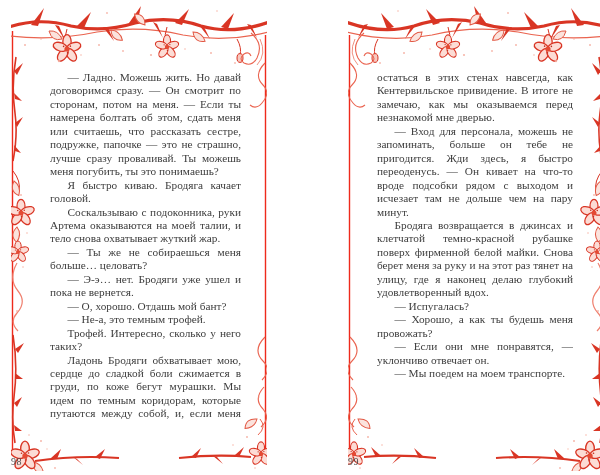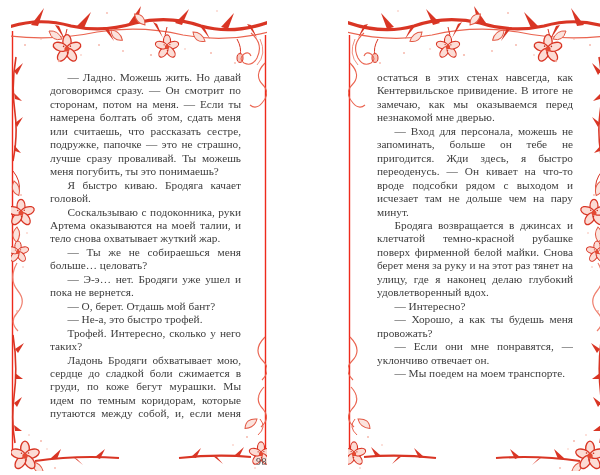--- a/index.html
+++ b/index.html
@@ -16,21 +16,21 @@
     position:absolute;top:66px;
     font-size:11.3px;line-height:13.45px;color:#3d3d3d;
     text-align:justify;hyphens:none;overflow:hidden;max-height:352px;
   }
   .page.left .booktext{left:39px;width:191px;}
   .page.right .booktext{left:29px;width:196px;}
   .booktext p{margin:0;text-indent:1.55em;}
   .booktext p.cont{text-indent:0;}
   .pagenum{
     position:absolute;top:451px;left:0;width:100%;
-    text-align:right;font-size:10px;color:#4b4b4b;letter-spacing:.5px;
+    text-align:left;font-size:10px;color:#4b4b4b;letter-spacing:.5px;
   }
 </style>
 </head>
 <body>
 
 <svg width="0" height="0" style="position:absolute" aria-hidden="true">
   <defs>
     <g id="flower">
       <g stroke="#d93524" stroke-width="1" fill="#fcdcd5">
         <ellipse cx="0" cy="-5.5" rx="3.2" ry="5.5"></ellipse>
@@ -152,37 +152,37 @@
   <div class="page left">
     <svg class="frame" viewBox="0 0 256 466">
       <use href="#frame-decor"></use>
     </svg>
     <div class="booktext">
       <p>— Ладно. Можешь жить. Но давай договоримся сразу. — Он смотрит по сторонам, потом на меня. — Если ты намерена болтать об этом, сдать меня или считаешь, что рассказать сестре, подружке, папочке — это не страшно, лучше сразу проваливай. Ты можешь меня погубить, ты это понимаешь?</p>
       <p>Я быстро киваю. Бродяга качает головой.</p>
       <p>Соскальзываю с подоконника, руки Артема оказываются на моей талии, и тело снова охватывает жуткий жар.</p>
       <p>— Ты же не собираешься меня больше… целовать?</p>
       <p>— Э-э… нет. Бродяги уже ушел и пока не вернется.</p>
-      <p>— О, берет. Отдашь мой бант?</p>
-      <p>— Не-а, это быстро трофей.</p>
+      <p>— О, хорошо. Отдашь мой бант?</p>
+      <p>— Не-а, это темным трофей.</p>
       <p>Трофей. Интересно, сколько у него таких?</p>
       <p>Ладонь Бродяги обхватывает мою, сердце до сладкой боли сжимается в груди, по коже бегут мурашки. Мы идем по темным коридорам, которые путаются между собой, и, если меня сейчас тут бросить, я вынуждена буду</p>
     </div>
     <div class="pagenum">98</div>
   </div>
 
   <div class="page right">
     <svg class="frame" viewBox="0 0 256 466">
       <use href="#frame-decor" transform="translate(256,0) scale(-1,1)"></use>
     </svg>
     <div class="booktext">
       <p class="cont">остаться в этих стенах навсегда, как Кентервильское привидение. В итоге не замечаю, как мы оказываемся перед незнакомой мне дверью.</p>
       <p>— Вход для персонала, можешь не запоминать, больше он тебе не пригодится. Жди здесь, я быстро переоденусь. — Он кивает на что-то вроде подсобки рядом с выходом и исчезает там не дольше чем на пару минут.</p>
       <p>Бродяга возвращается в джинсах и клетчатой темно-красной рубашке поверх фирменной белой майки. Снова берет меня за руку и на этот раз тянет на улицу, где я наконец делаю глубокий удовлетворенный вдох.</p>
-      <p>— Интересно?</p>
+      <p>— Испугалась?</p>
       <p>— Хорошо, а как ты будешь меня провожать?</p>
       <p>— Если они мне понравятся, — уклончиво отвечает он.</p>
       <p>— Мы поедем на моем транспорте.</p>
 
     </div>
     <div class="pagenum">99</div>
   </div>
 
 </div>
 

